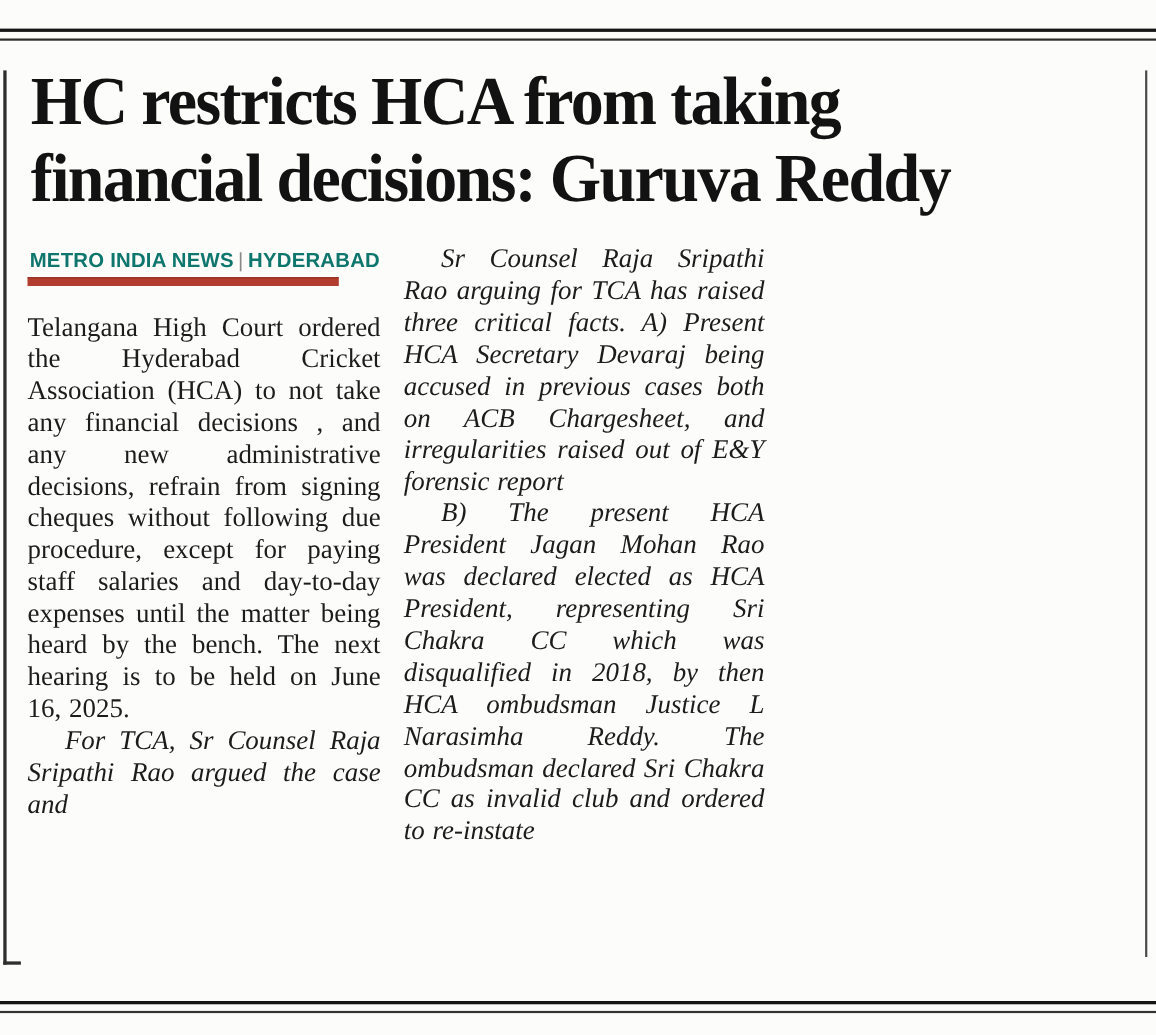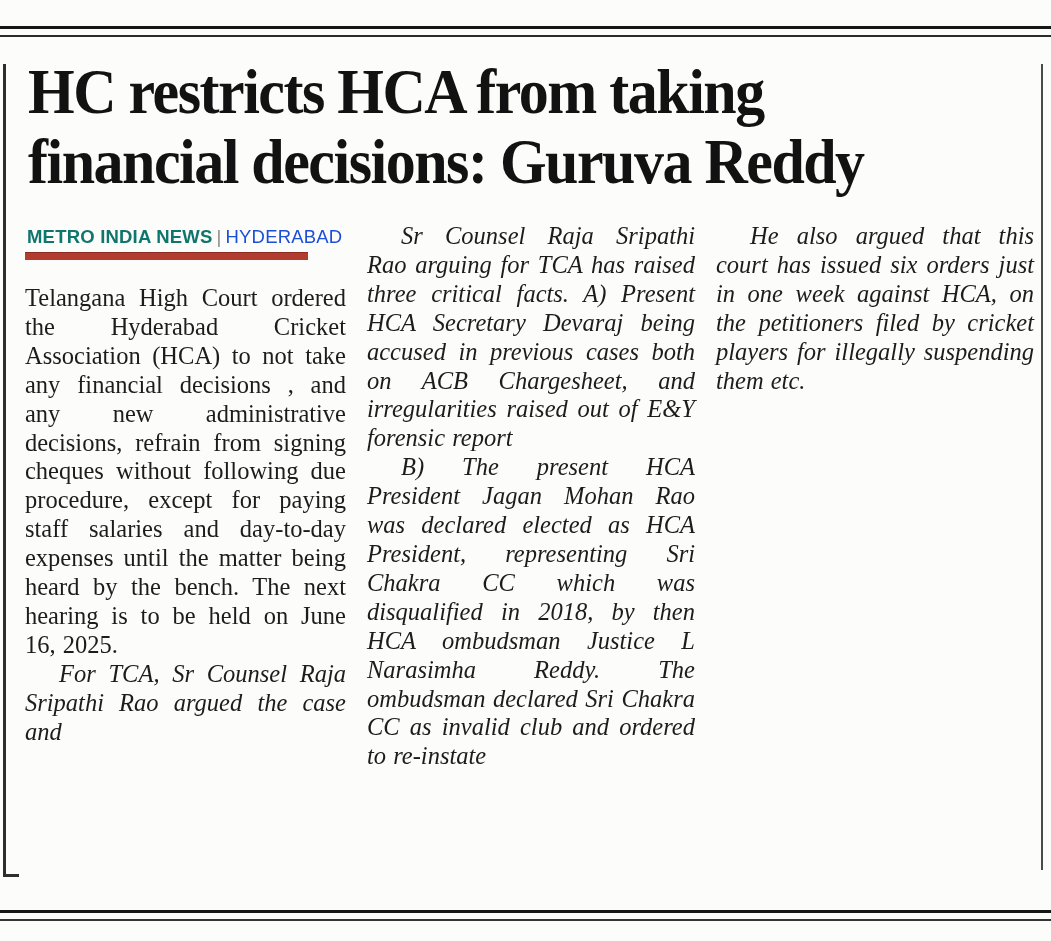--- a/index.html
+++ b/index.html
@@ -27,21 +27,21 @@
   .headline div{white-space:nowrap;}
 
   
   .byline{
     position:absolute;left:27px;top:226px;width:320px;
     font-family:"Liberation Sans", sans-serif;font-size:18.5px;
     letter-spacing:.2px;white-space:nowrap;color:#1d1d1d;
   }
   .byline .src{font-weight:700;color:#0f766e;}
   .byline .sep{color:#8a8a8a;font-weight:400;padding:0 4px;}
-  .byline .loc{color:#1d4ed8;font-weight:400;}
+  .byline .loc{color:#0f766e;font-weight:700;}
   .byline-rule{
     position:absolute;left:25px;top:252px;width:283px;height:7px;
     background:#b23c2e;border-top:1px solid #8f2b20;
   }
 
   
   .columns{
     position:absolute;left:25px;top:222px;width:1009px;
     display:flex;gap:21px;color:#1c1c1c;
   }
@@ -79,15 +79,14 @@
 <div class="columns">
   <div class="col col-1">
     <p>Telangana High Court ordered the Hyderabad Cricket Association (HCA) to not take any financial decisions , and any new administrative decisions, refrain from signing cheques without following due procedure, except for paying staff salaries and day-to-day expenses until the matter being heard by the bench. The next hearing is to be held on June 16, 2025.</p>
     <p class="indent">For TCA, Sr Counsel Raja Sripathi Rao argued the case and</p>
   </div>
   <div class="col col-2">
     <p class="indent">Sr Counsel Raja Sripathi Rao arguing for TCA has raised three critical facts. A) Present HCA Secretary Devaraj being accused in previous cases both on ACB Chargesheet, and irregularities raised out of E&amp;Y forensic report</p>
     <p class="indent">B) The present HCA President Jagan Mohan Rao was declared elected as HCA President, representing Sri Chakra CC which was disqualified in 2018, by then HCA ombudsman Justice L Narasimha Reddy. The ombudsman declared Sri Chakra CC as invalid club and ordered to re-instate</p>
   </div>
   <div class="col col-3">
-    <p class="indent">He also argued that this court has issued six orders just in one week against HCA, on the petitioners filed by cricket players for illegally suspending them etc.</p>
   </div>
 </div>
 
 </body></html>

